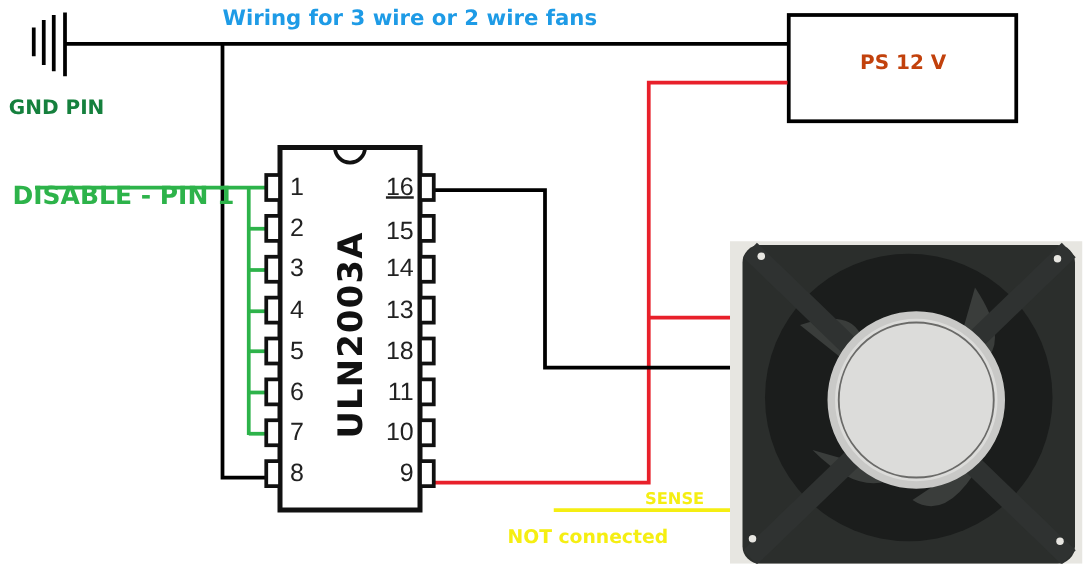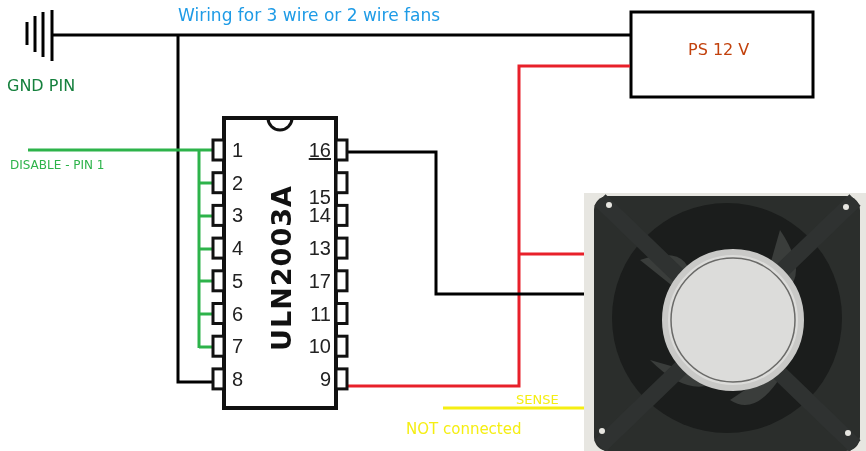--- a/index.html
+++ b/index.html
@@ -1,21 +1,21 @@
 <!DOCTYPE html>
 <html><head>
 <meta charset="utf-8">
 <style>
   html, body { margin:0; padding:0; background:#ffffff; }
   body { width:866px; height:451px; position:relative; overflow:hidden; font-family:"Liberation Sans", sans-serif; }
   svg { position:absolute; left:0; top:0; }
-  .lbl { position:absolute; font-family:"DejaVu Sans", sans-serif; font-weight:normal; white-space:nowrap;text-align:right; }
+  .lbl { position:absolute; font-family:"DejaVu Sans", sans-serif; font-weight:bold; white-space:nowrap;text-align:right; }
   .title { left:178px; top:5px; font-size:17px; color:#1e9be6; }
   .gnd { left:7px; top:76px; font-size:16px; color:#15803d; }
-  .disable { left:10px; top:158px; font-size:12px; color:#2db34a; }
+  .disable { left:10px; top:144px; font-size:20px; color:#2db34a; }
   .ps { left:688px; top:40px; font-size:16px; color:#c2410c; }
   .sense { left:516px; top:392px; font-size:13px; color:#f5ee12; }
   .notconn { left:406px; top:420px; font-size:15px; color:#f5ee12; }
   .pin { position:absolute; font-family:"Liberation Sans", sans-serif; font-size:20px; color:#222; }
   .chipname { position:absolute; left:281px; top:268px; transform:translate(-50%,-50%) rotate(-90deg); font-family:"DejaVu Sans", sans-serif; font-weight:bold; font-size:27px; color:#111; letter-spacing:1px; }
 </style>
 </head>
 <body>
 
 <svg width="866" height="451">
@@ -106,20 +106,20 @@
 <div id="pin-labels">
     <div class="pin" style="left: 232px; top: 139px;">1</div>
     <div class="pin" style="left: 232px; top: 171.7px;">2</div>
     <div class="pin" style="left: 232px; top: 204.4px;">3</div>
     <div class="pin" style="left: 232px; top: 237.1px;">4</div>
     <div class="pin" style="left: 232px; top: 269.8px;">5</div>
     <div class="pin" style="left: 232px; top: 302.5px;">6</div>
     <div class="pin" style="left: 232px; top: 335.2px;">7</div>
     <div class="pin" style="left: 232px; top: 367.9px;">8</div>
     <div class="pin" style="right: 535px; top: 139px; text-decoration: underline;">16</div>
-    <div class="pin" style="right: 535px; top: 186px; text-align: right;">15</div>
+    <div class="pin" style="right: 535px; top: 174px; text-align: right;">15</div>
     <div class="pin" style="right: 535px; top: 204.4px;">14</div>
     <div class="pin" style="right: 535px; top: 237.1px; text-align: right;">13</div>
-    <div class="pin" style="right: 535px; top: 269.8px;">17</div>
+    <div class="pin" style="right: 535px; top: 269.8px;">18</div>
     <div class="pin" style="right: 535px; top: 302.5px;">11</div>
     <div class="pin" style="right: 535px; top: 335.2px;">10</div>
     <div class="pin" style="right: 535px; top: 367.9px;">9</div>
   </div>
 
 </body></html>

